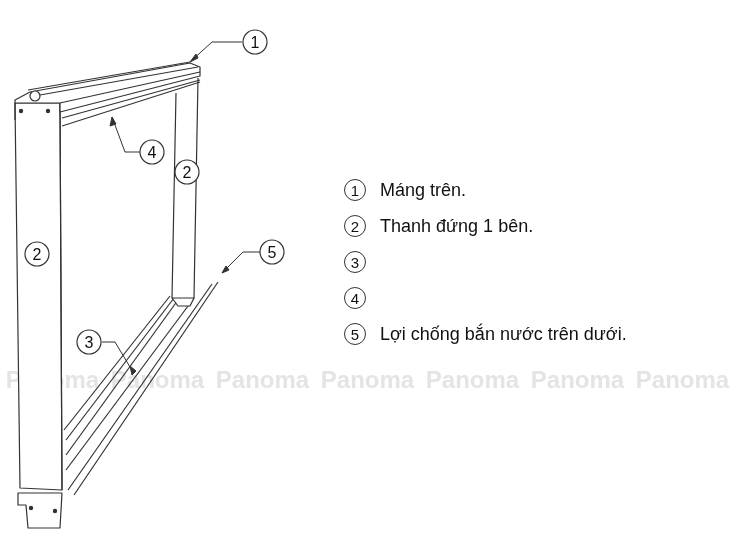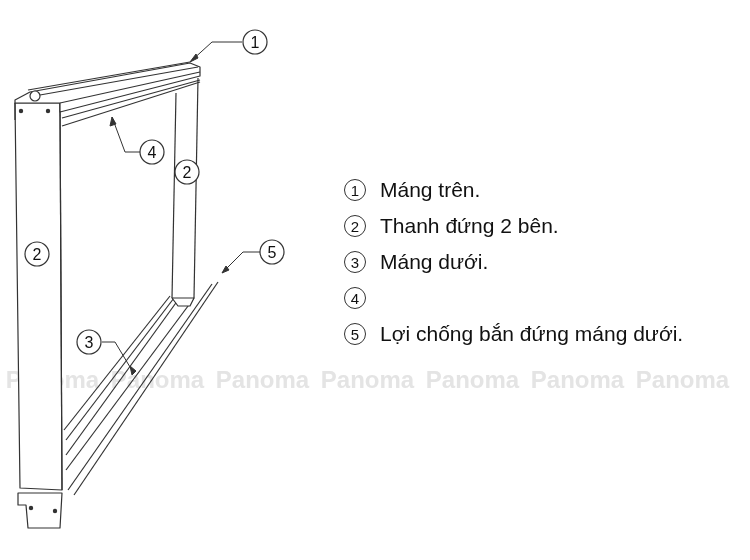--- a/index.html
+++ b/index.html
@@ -1,21 +1,21 @@
 <!DOCTYPE html>
 <html><head>
 <meta charset="utf-8">
 <style>
   html, body { margin: 0; padding: 0; background: #ffffff; }
   body { width: 750px; height: 560px; position: relative; overflow: hidden; font-family: "Liberation Sans", sans-serif; }
   #diagram { position: absolute; left: 0; top: 0; width: 750px; height: 560px; }
   .legend { position: absolute; left: 344px; top: 172px; }
   .legend-item { display: flex; align-items: center; height: 36px; }
   .num { width: 22px; height: 22px; border: 1.3px solid #333; border-radius: 50%; display: flex; align-items: center; justify-content: center; font-size: 15px; color: #111; box-sizing: border-box; margin-right: 14px; }
-  .label { font-size: 21px; color: #111; white-space: nowrap; }
+  .label { font-size: 18px; color: #111; white-space: nowrap; }
   .watermark { position: absolute; top: 366px; left: 0; width: 750px; display: flex; gap: 0; }
   .wm { width: 105px; font-size: 24px; font-weight: bold; color: #e4e4e4; letter-spacing: 0px; text-align: center; }
 </style>
 </head>
 <body>
 
 <div class="watermark">
   <span class="wm">Panoma</span>
   <span class="wm">Panoma</span>
   <span class="wm">Panoma</span>
@@ -101,26 +101,25 @@
   </g>
 </svg>
 
 <div class="legend">
   <div class="legend-item">
     <span class="num">1</span>
     <span class="label">Máng trên.</span>
   </div>
   <div class="legend-item">
     <span class="num">2</span>
-    <span class="label">Thanh đứng 2 bên.</span>
+    <span class="label">Thanh đứng 1 bên.</span>
   </div>
   <div class="legend-item">
     <span class="num">3</span>
-    <span class="label">Máng dưới.</span>
   </div>
   <div class="legend-item">
     <span class="num">4</span>
   </div>
   <div class="legend-item">
     <span class="num">5</span>
-    <span class="label">Lợi chống bắn đứng máng dưới.</span>
+    <span class="label">Lợi chống bắn nước trên dưới.</span>
   </div>
 </div>
 
 </body></html>

